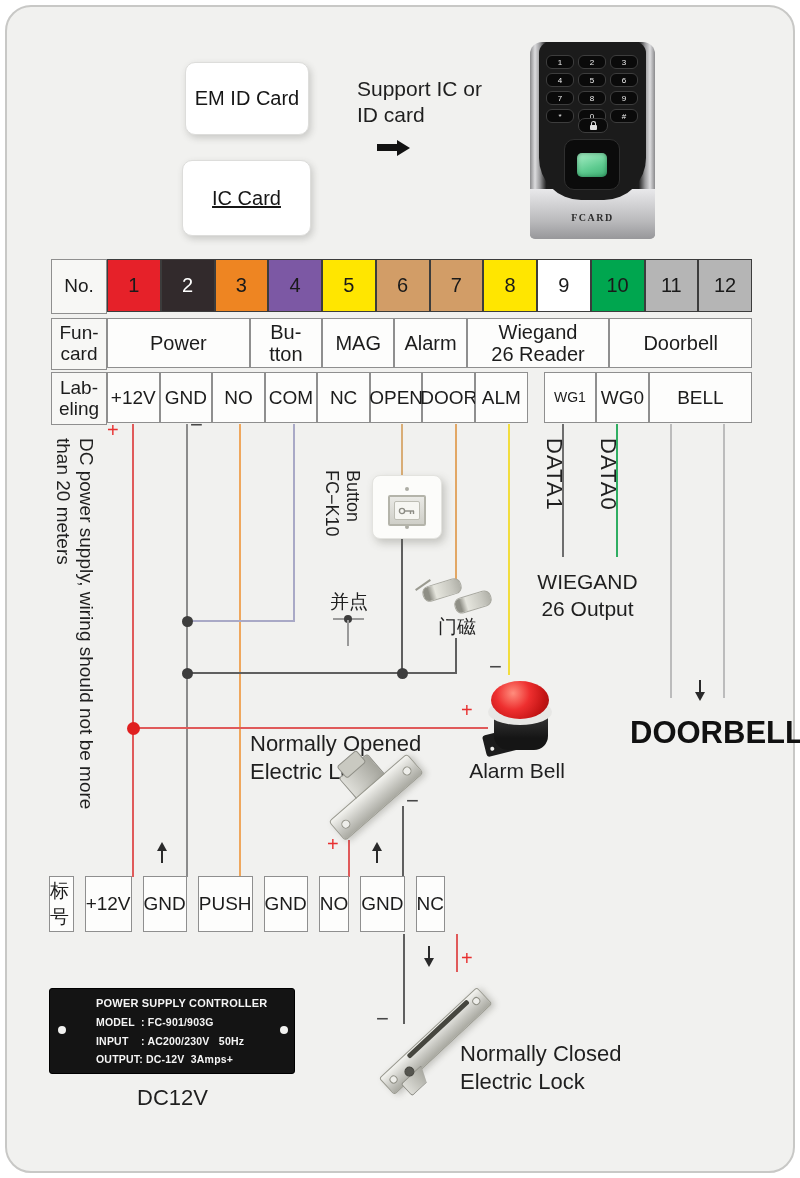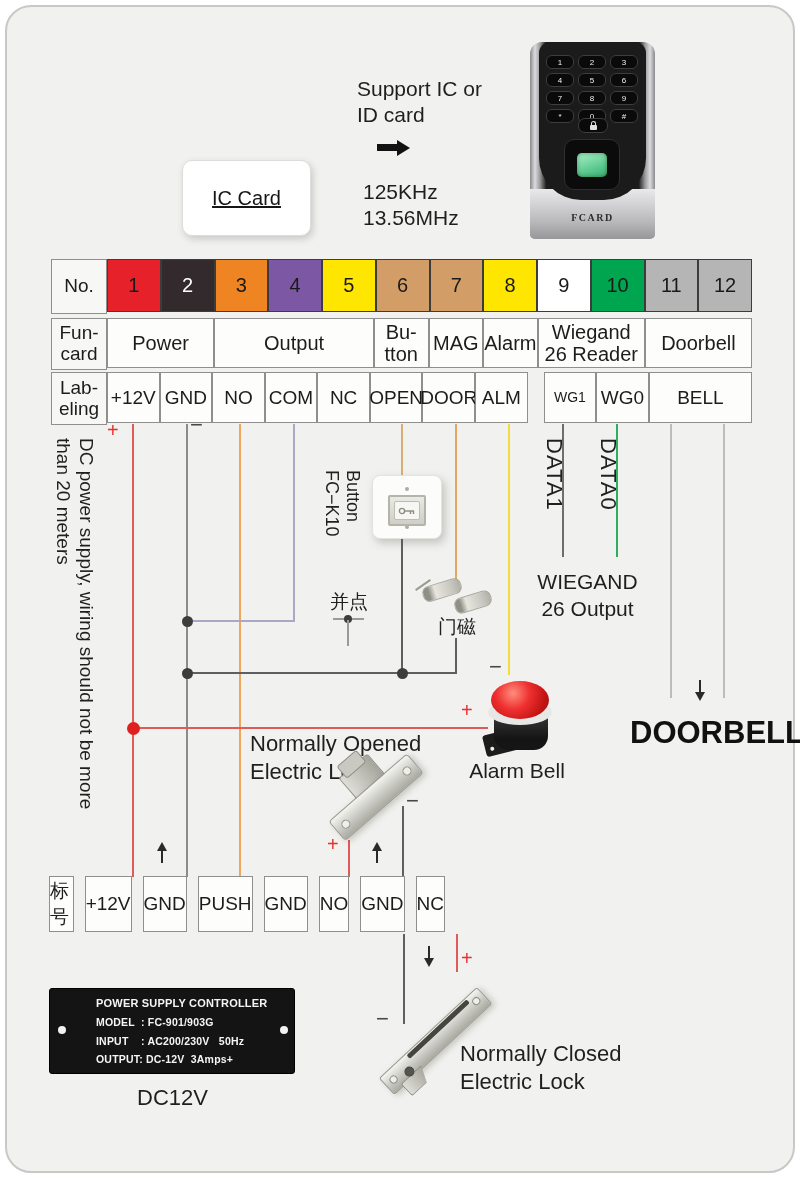--- a/index.html
+++ b/index.html
@@ -82,29 +82,30 @@
   .psu{position:absolute;left:49px;top:988px;width:244px;height:84px;background:#141414;border:1px solid #000;border-radius:3px;}
   .psu-line{position:absolute;left:46px;color:#f5f5f5;font-weight:bold;white-space:pre;font-size:10.5px;letter-spacing:.2px;}
   .psu-screw{position:absolute;width:8px;height:8px;border-radius:50%;background:#f2f2f0;top:37px;}
 </style>
 </head>
 <body>
 
 <div class="canvas">
   <div class="card"></div>
 
+  <div class="abs whitebox" style="left:185px;top:62px;width:122px;height:71px;">
+    <span>EM ID Card</span>
+  </div>
   <div class="abs whitebox" style="left:182px;top:160px;width:127px;height:74px;text-decoration:underline;">
     <span>IC Card</span>
   </div>
   <div class="abs txt ml" style="left:357px;top:76px;font-size:21px;line-height:26px;">Support IC or
 ID card</div>
   <div class="abs" style="left:377px;top:144px;width:20px;height:7px;background:#121212;"></div>
   <div class="abs" style="left:397px;top:140px;width:0;height:0;border-top:8px solid transparent;border-bottom:8px solid transparent;border-left:13px solid #121212;"></div>
-  <div class="abs txt ml" style="left:363px;top:179px;font-size:21px;line-height:26px;">125KHz
-13.56MHz</div>
 
   <div class="dev">
     <div class="dev-base"></div>
     <div class="dev-panel"></div>
     <div class="keys">
       <div class="key">1</div>
       <div class="key">2</div>
       <div class="key">3</div>
       <div class="key">4</div>
       <div class="key">5</div>
@@ -138,21 +139,20 @@
     <div class="pincell" style="background-color: rgb(255, 255, 255); color: rgb(26, 26, 26);">9</div>
     <div class="pincell" style="background-color: rgb(0, 166, 79); color: rgb(26, 26, 26);">10</div>
     <div class="pincell" style="background-color: rgb(181, 181, 181); color: rgb(26, 26, 26);">11</div>
     <div class="pincell" style="background-color: rgb(181, 181, 181); color: rgb(26, 26, 26);">12</div>
   </div>
 
   <div class="abs hdrcell ml" style="left:51px;top:318px;width:54px;height:50px;">Fun-
 card</div>
   <div class="abs strip" style="left:107px;top:318px;width:645px;height:50px;">
     <div class="fncell ml" style="flex-grow: 2;">Power</div>
-    <div class="fncell ml" style="flex-grow: 3;">Output</div>
     <div class="fncell ml" style="flex-grow: 1;">Bu-
 tton</div>
     <div class="fncell ml" style="flex-grow: 1;">MAG</div>
     <div class="fncell ml" style="flex-grow: 1;">Alarm</div>
     <div class="fncell ml" style="flex-grow: 2;">Wiegand
 26 Reader</div>
     <div class="fncell ml" style="flex-grow: 2;">Doorbell</div>
   </div>
 
   <div class="abs hdrcell ml" style="left:51px;top:372px;width:54px;height:51px;">Lab-

